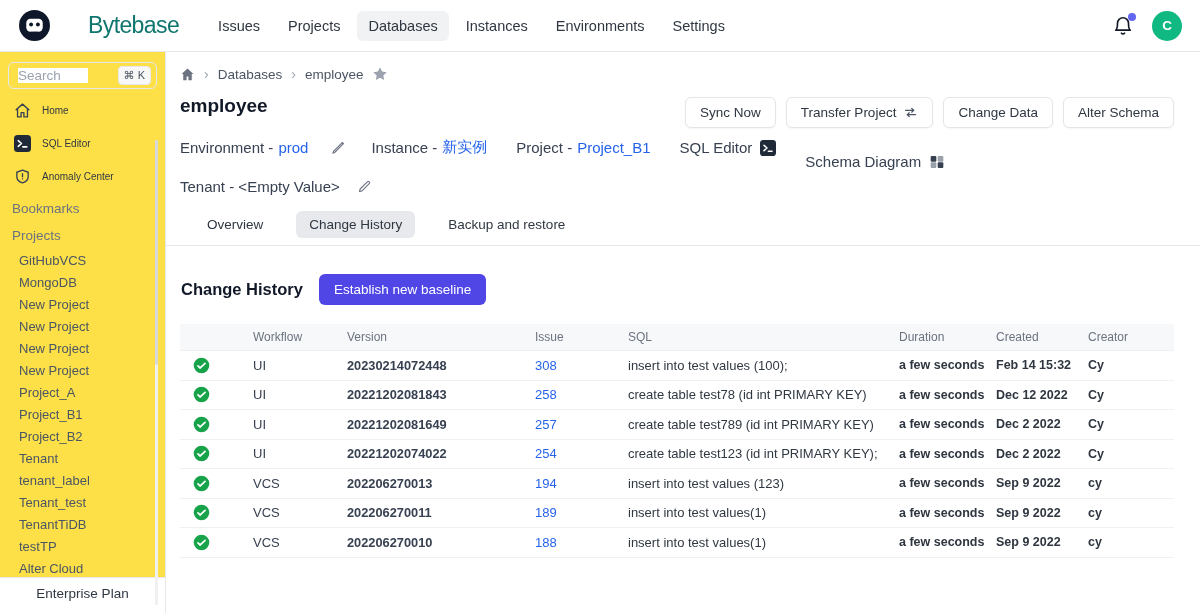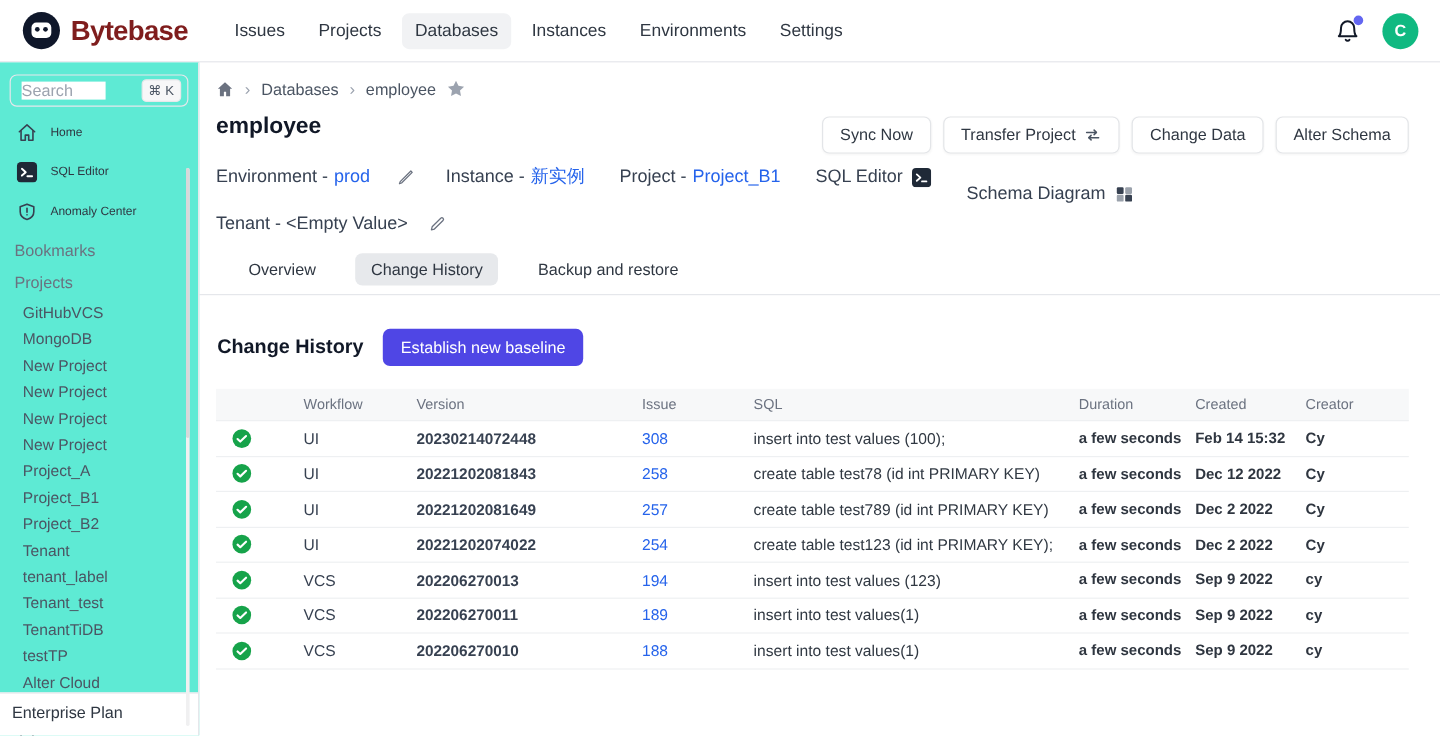--- a/index.html
+++ b/index.html
@@ -3,58 +3,58 @@
 <meta charset="utf-8">
 <style>
   * { margin:0; padding:0; box-sizing:border-box; }
   html,body { width:1200px; height:613px; overflow:hidden; background:#fff;
     font-family:"Liberation Sans", sans-serif; color:#1f2937; }
 
   
   .topbar { height:52px; display:flex; align-items:center; padding:0 18px;
     border-bottom:1px solid #e5e7eb; background:#fff; }
   .logo { display:flex; align-items:center; gap:8px; cursor:pointer; }
-  .brand { font-size:23px; font-weight:700; color:#7f1d1d; letter-spacing:-0.6px; }
+  .brand { font-size:23px; font-weight:400; color:#0f766e; letter-spacing:-0.6px;margin-left:29px; }
   .topnav { display:flex; gap:6px; margin-left:28px; }
   .topnav .nav-item { padding:7px 11px; border-radius:6px; font-size:14.5px;
     color:#2f3742; font-weight:500; cursor:pointer; white-space:nowrap; }
   .topnav .nav-item.active { background:#f1f2f4; }
   .top-right { margin-left:auto; display:flex; align-items:center; gap:18px; }
   .bell-wrap { position:relative; width:22px; height:22px; cursor:pointer; }
   .bell-dot { position:absolute; top:-2px; right:-2px; width:8px; height:8px;
     border-radius:50%; background:#6366f1; }
   .avatar { width:30px; height:30px; border-radius:50%; background:#10b981;
     color:#fff; display:flex; align-items:center; justify-content:center;
     font-size:13.5px; font-weight:700; cursor:pointer; }
 
   
   .shell { display:flex; height:561px; }
 
   
   .sidebar { width:166px; border-right:1px solid #e5e7eb; position:relative;
-    padding-top:10px; flex-shrink:0; background:#5eead4; }
+    padding-top:10px; flex-shrink:0; background:#fde047; }
   .search-box { margin:0 8px 4px 8px; display:flex; align-items:center;
     border:1px solid #e5e7eb; border-radius:6px; padding:3px 5px 3px 9px; height:27px; }
   .search-input { border:none; outline:none; width:70px; font-size:13.5px;
     color:#374151; font-family:"Liberation Sans", sans-serif; }
   .search-input::placeholder { color:#9ca3af; }
   .kbd { margin-left:auto; border:1px solid #e8e8ea; background:#f7f7f8;
     border-radius:4px; font-size:11px; padding:2px 5px; color:#4b5563; white-space:nowrap; }
   .side-nav { margin-top:8px; }
   .side-item { display:flex; align-items:center; gap:11px; padding:5px 14px;
     font-size:10px; color:#2f3742; margin-bottom:6px; cursor:pointer; }
   .side-item svg { flex-shrink:0; }
   .side-label { padding:5px 12px; color:#6b7280; font-size:13.5px; margin-top:2px; }
   .proj-list { margin-top:2px; }
   .proj-item { padding:4px 4px 4px 19px; font-size:13px; color:#4b5563;
     cursor:pointer; line-height:14px; }
   .side-div { height:1px; background:#ececee; margin:8px 0 6px 0; }
   .side-bottom { position:absolute; bottom:0; left:0; width:165px;
     border-top:1px solid #e5e7eb; padding:8px 10px 12px 10px; font-size:13.5px;
-    color:#2f3742; font-weight:500; background:#fff; cursor:pointer; }
+    color:#2f3742; font-weight:500; background:#fff; cursor:pointer;text-align:center; }
   .side-scrollbar { position:absolute; top:88px; right:7px; width:3px;
     height:465px; background:#f0f0f1; border-radius:2px; }
   .side-scroll-thumb { position:absolute; top:0; left:0; width:3px; height:225px;
     background:#d7d8da; border-radius:2px; }
 
   
   .main { flex:1; padding:14px 26px 0 14px; position:relative; min-width:0; }
   .breadcrumb { display:flex; align-items:center; gap:9px; font-size:13.5px;
     color:#4b5563; }
   .crumb-sep { color:#9ca3af; font-size:14px; }

